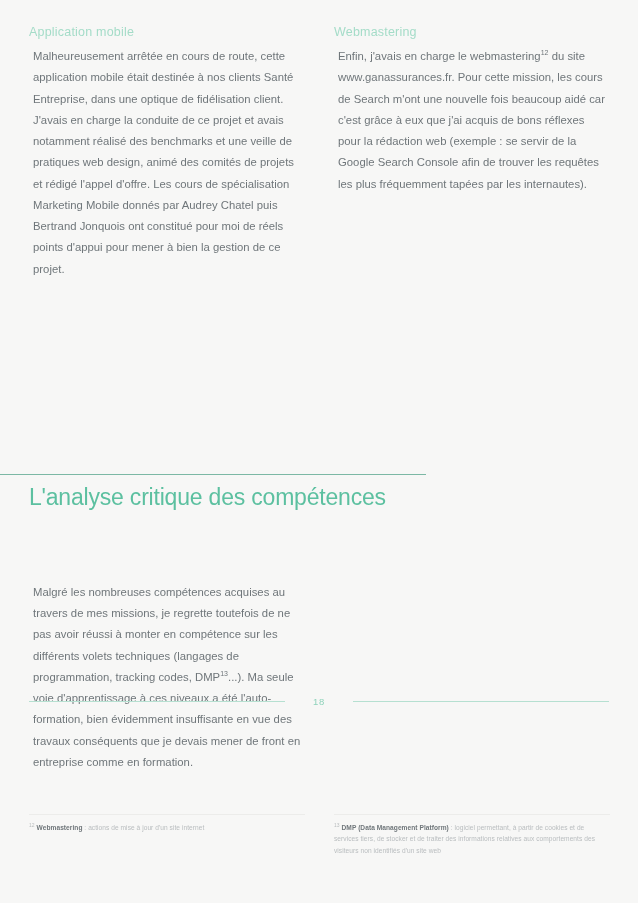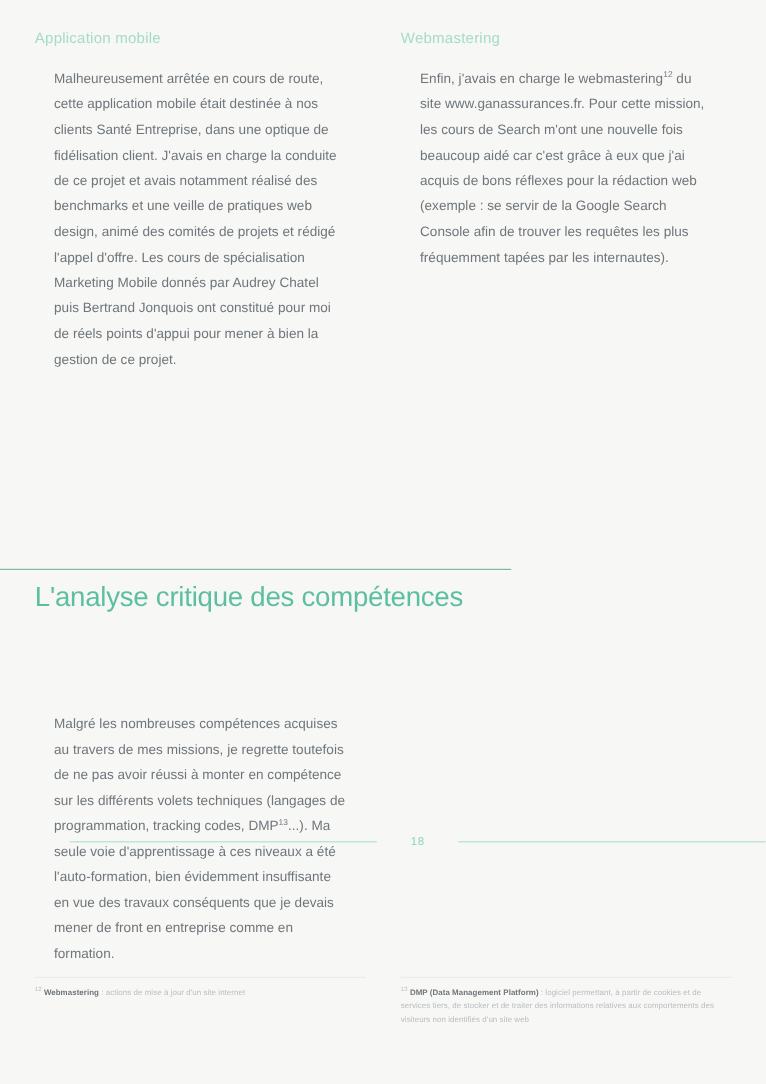--- a/index.html
+++ b/index.html
@@ -44,21 +44,21 @@
     font-weight: 400;
     letter-spacing: 0.2px;
     margin: 0 0 6px 0;
     line-height: 1.3;
   }
 
   .body-text {
     font-size: 11.3px;
     line-height: 1.88;
     color: #6f767a;
-    margin: 16px;
+    margin: 4px;
     letter-spacing: 0.02px;
   }
 
   sup {
     font-size: 7px;
     vertical-align: super;
     line-height: 0;
   }
 
   
@@ -133,21 +133,21 @@
   }
 
   
   .page-footer {
     position: absolute;
     bottom: 14px;
     left: 0;
     width: 638px;
     display: flex;
     align-items: center;
-    justify-content: flex-end;
+    justify-content: center;
   }
   .footer-rule {
     height: 1px;
     background: #b6e0d1;
     flex: 0 0 auto;
   }
   .footer-rule-left  { width: 256px; margin-right: 28px; }
   .footer-rule-right { width: 256px; margin-left: 28px; }
   .page-number {
     font-size: 9.5px;

